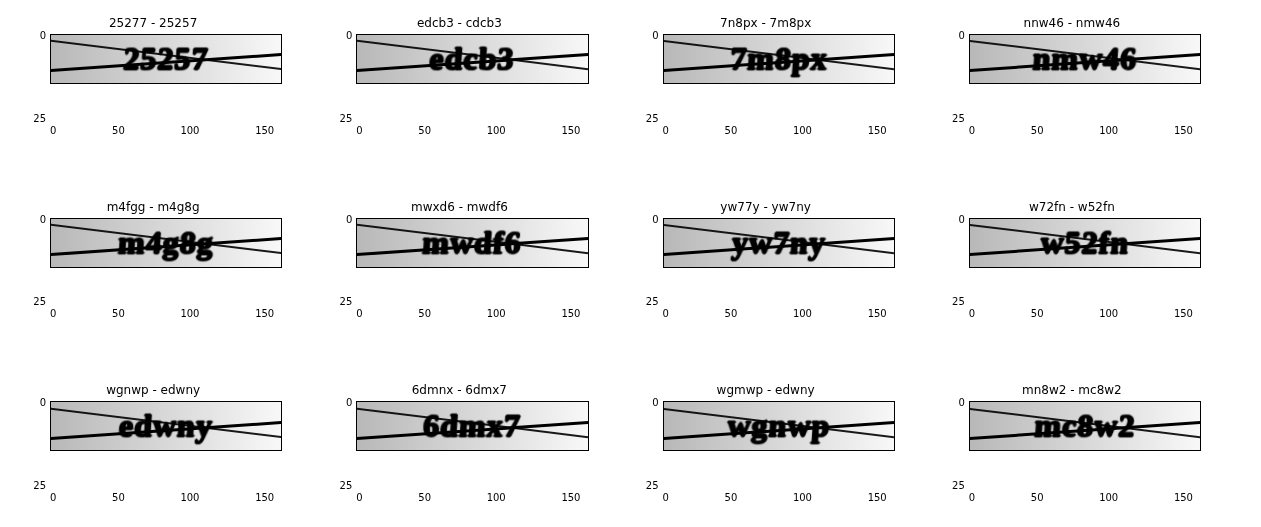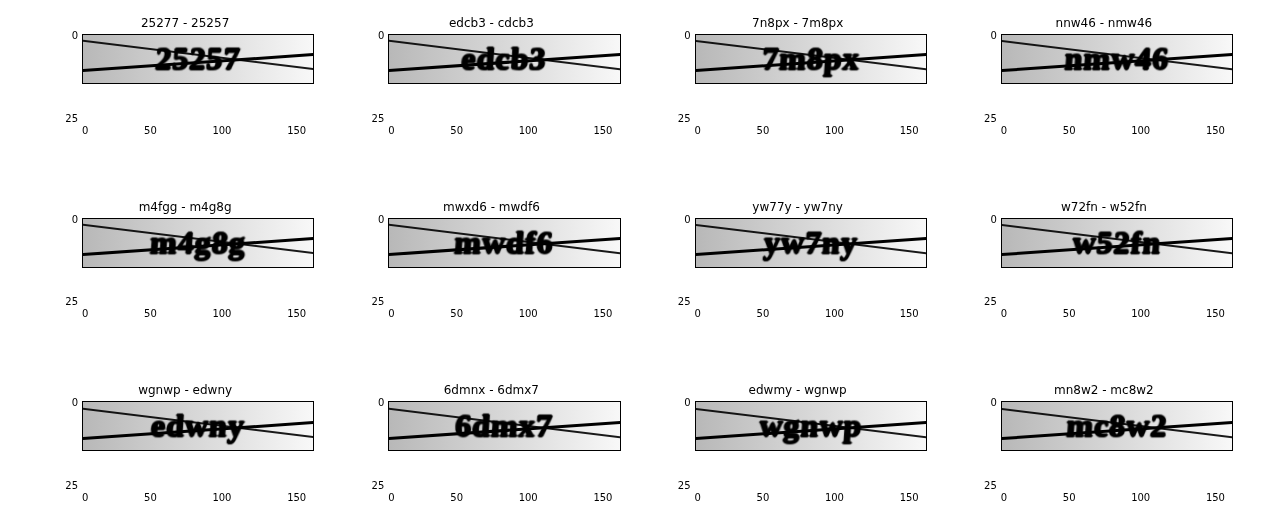--- a/index.html
+++ b/index.html
@@ -8,21 +8,20 @@
     background: #ffffff;
     font-family: "DejaVu Sans", "Helvetica", Arial, sans-serif;
     font-size: 10px;
     color: #000;
   }
   .figure {
     width: 1225px;
     height: 527px;
     position: relative;
     box-sizing: border-box;
-    margin-left: 32px;
   }
   .grid {
     display: grid;
     grid-template-columns: repeat(4, 1fr);
     grid-template-rows: repeat(3, 1fr);
     gap: 64px 48px;
     padding: 16px 24px 24px 24px;
     width: 100%;
     height: 100%;
     box-sizing: border-box;
@@ -347,21 +346,21 @@
         <div class="xaxis">
           <span>0</span>
           <span>50</span>
           <span>100</span>
           <span>150</span>
         </div>
       </div>
     </div>
 
     <div class="cell">
-      <div class="title">edwmy - wgnwp</div>
+      <div class="title">wgmwp - edwny</div>
       <div class="plot-area">
         <div class="axes-wrap">
           <div class="yaxis">
             <span class="top">0</span>
             <span class="bot">25</span>
           </div>
           <div class="imgbox">
             <div class="strike1"></div>
             <div class="strike2"></div>
             <div class="captcha-text">wgnwp</div>

